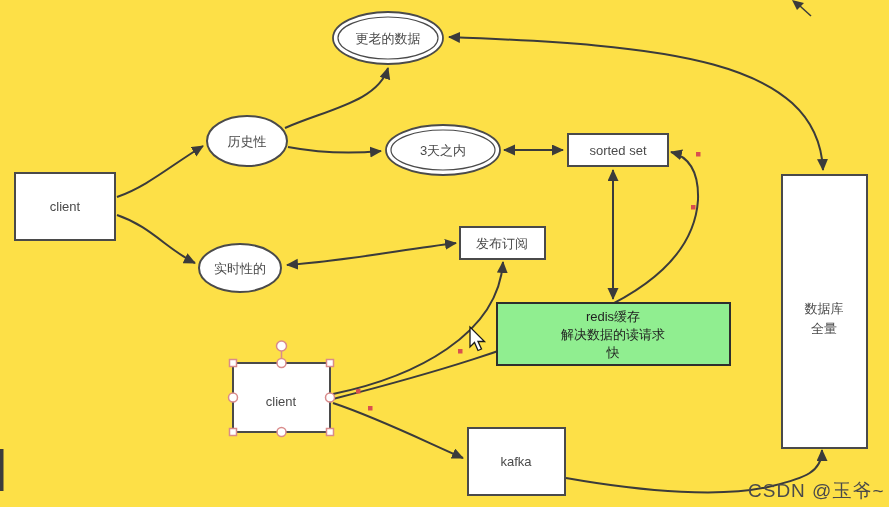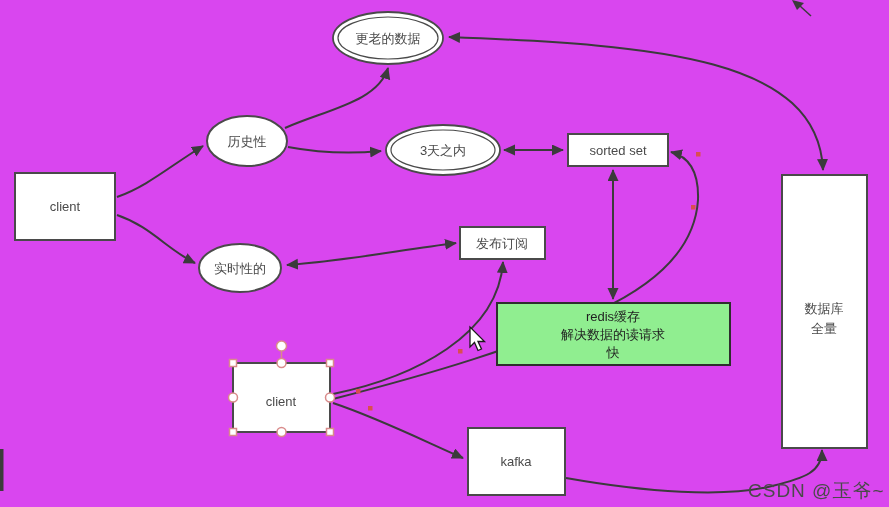--- a/index.html
+++ b/index.html
@@ -1,19 +1,19 @@
 <!DOCTYPE html>
 <html><head>
 <meta charset="utf-8">
 <style>
   html,body{margin:0;padding:0;background:#fff;}
   .canvas-wrap{
     position:relative;
     width:889px;height:507px;
-    background:#d946ef;
+    background:#fde047;
     overflow:hidden;
     font-family:"Liberation Sans", sans-serif;
   }
   svg{position:absolute;left:0;top:0;}
   text{
     font-family:"Liberation Sans", sans-serif;
     fill:#4a4a4a;
     font-size:13px;
   }
   .note-text{fill:#1f1f1f;}

